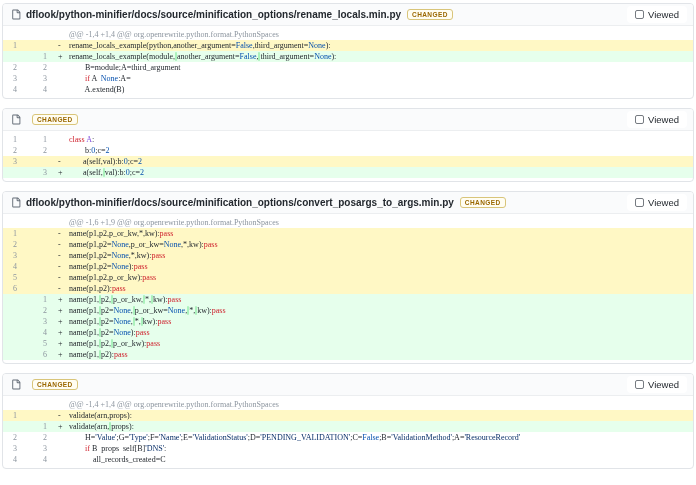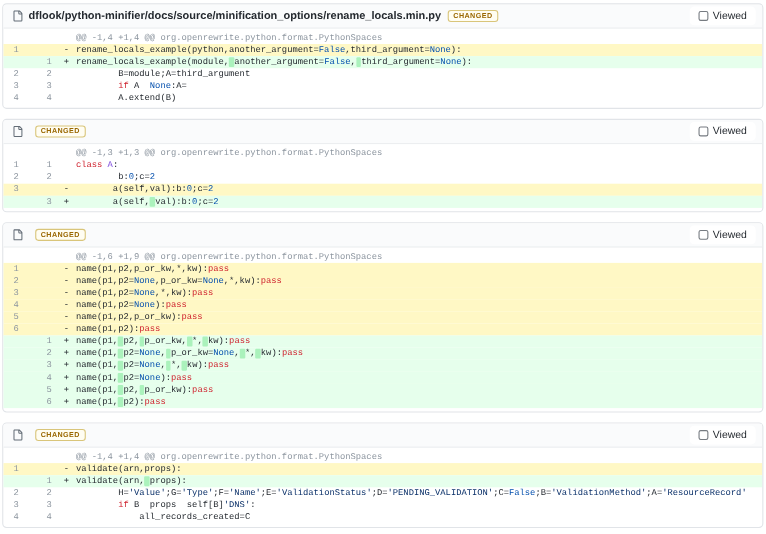--- a/index.html
+++ b/index.html
@@ -46,21 +46,21 @@
     font-size:9.5px; color:#24292f;
     cursor:pointer;
   }
   .cb {
     appearance:none; -webkit-appearance:none;
     width:9px; height:9px; margin:0;
     border:1px solid #767b81; border-radius:2px; background:#fff;
   }
 
   .diff {
-    font-family:Liberation Mono, monospace;
+    font-family:Liberation Serif, serif;
     font-size:8px;
     padding:3px 0 3px 0;
   }
   .row { display:flex; height:11px; line-height:11px; white-space:pre; }
   .num {
     flex:none; text-align:right;
     color:#8c959f; font-size:8px;
   }
   .num.old { width:26px; padding-right:12px; }
   .num.new { width:26px; padding-right:8px; }
@@ -112,34 +112,34 @@
             <path d="M2 1.75C2 .784 2.784 0 3.75 0h6.586c.464 0 .909.184 1.237.513l2.914 2.914c.329.328.513.773.513 1.237v9.586A1.75 1.75 0 0 1 13.25 16h-9.5A1.75 1.75 0 0 1 2 14.25Zm1.75-.25a.25.25 0 0 0-.25.25v12.5c0 .138.112.25.25.25h9.5a.25.25 0 0 0 .25-.25V6h-2.75A1.75 1.75 0 0 1 9 4.25V1.5Zm6.75.062V4.25c0 .138.112.25.25.25h2.688l-.011-.013-2.914-2.914-.013-.011Z"></path>
           </svg>
         </span>
         <span class="badge">CHANGED</span>
         <label class="viewed">
           <input class="cb" type="checkbox" style="">
           <span class="viewed-label">Viewed</span>
         </label>
       </div>
       <div class="diff">
-        <div class="row hunk"><span class="num old"></span><span class="num new"></span><span class="sign"></span><span class="code">@@ -1,3 +1,3 @@ org.openrewrite.python.format.PythonSpaces</span></div>
         <div class="row ctx"><span class="num old">1</span><span class="num new">1</span><span class="sign"></span><span class="code"><span class="tok-k">class</span><span class="tok-p"> </span><span class="tok-cl">A</span><span class="tok-p">:</span></span></div>
         <div class="row ctx"><span class="num old">2</span><span class="num new">2</span><span class="sign"></span><span class="code"><span class="tok-p">        b:</span><span class="tok-n">0</span><span class="tok-p">;c=</span><span class="tok-n">2</span></span></div>
         <div class="row del"><span class="num old">3</span><span class="num new"></span><span class="sign">-</span><span class="code"><span class="tok-p">       a(self,val):b:</span><span class="tok-n">0</span><span class="tok-p">;c=</span><span class="tok-n">2</span></span></div>
         <div class="row add"><span class="num old"></span><span class="num new">3</span><span class="sign">+</span><span class="code"><span class="tok-p">       a(self,</span><span class="tok-hl"> </span><span class="tok-p">val):b:</span><span class="tok-n">0</span><span class="tok-p">;c=</span><span class="tok-n">2</span></span></div>
       </div>
     </section>
     <section class="file-card">
       <div class="file-header">
         <span class="file-icon">
           <svg width="10" height="11" viewBox="0 0 16 16" fill="#636c76" aria-hidden="true">
             <path d="M2 1.75C2 .784 2.784 0 3.75 0h6.586c.464 0 .909.184 1.237.513l2.914 2.914c.329.328.513.773.513 1.237v9.586A1.75 1.75 0 0 1 13.25 16h-9.5A1.75 1.75 0 0 1 2 14.25Zm1.75-.25a.25.25 0 0 0-.25.25v12.5c0 .138.112.25.25.25h9.5a.25.25 0 0 0 .25-.25V6h-2.75A1.75 1.75 0 0 1 9 4.25V1.5Zm6.75.062V4.25c0 .138.112.25.25.25h2.688l-.011-.013-2.914-2.914-.013-.011Z"></path>
           </svg>
         </span>
+        <span class="file-path">dflook/python-minifier/docs/source/minification_options/convert_posargs_to_args.min.py</span>
         <span class="badge">CHANGED</span>
         <label class="viewed">
           <input class="cb" type="checkbox" style="">
           <span class="viewed-label">Viewed</span>
         </label>
       </div>
       <div class="diff">
         <div class="row hunk"><span class="num old"></span><span class="num new"></span><span class="sign"></span><span class="code">@@ -1,6 +1,9 @@ org.openrewrite.python.format.PythonSpaces</span></div>
         <div class="row del"><span class="num old">1</span><span class="num new"></span><span class="sign">-</span><span class="code"><span class="tok-p">name(p1,p2,p_or_kw,*,kw):</span><span class="tok-k">pass</span></span></div>
         <div class="row del"><span class="num old">2</span><span class="num new"></span><span class="sign">-</span><span class="code"><span class="tok-p">name(p1,p2=</span><span class="tok-n">None</span><span class="tok-p">,p_or_kw=</span><span class="tok-n">None</span><span class="tok-p">,*,kw):</span><span class="tok-k">pass</span></span></div>

